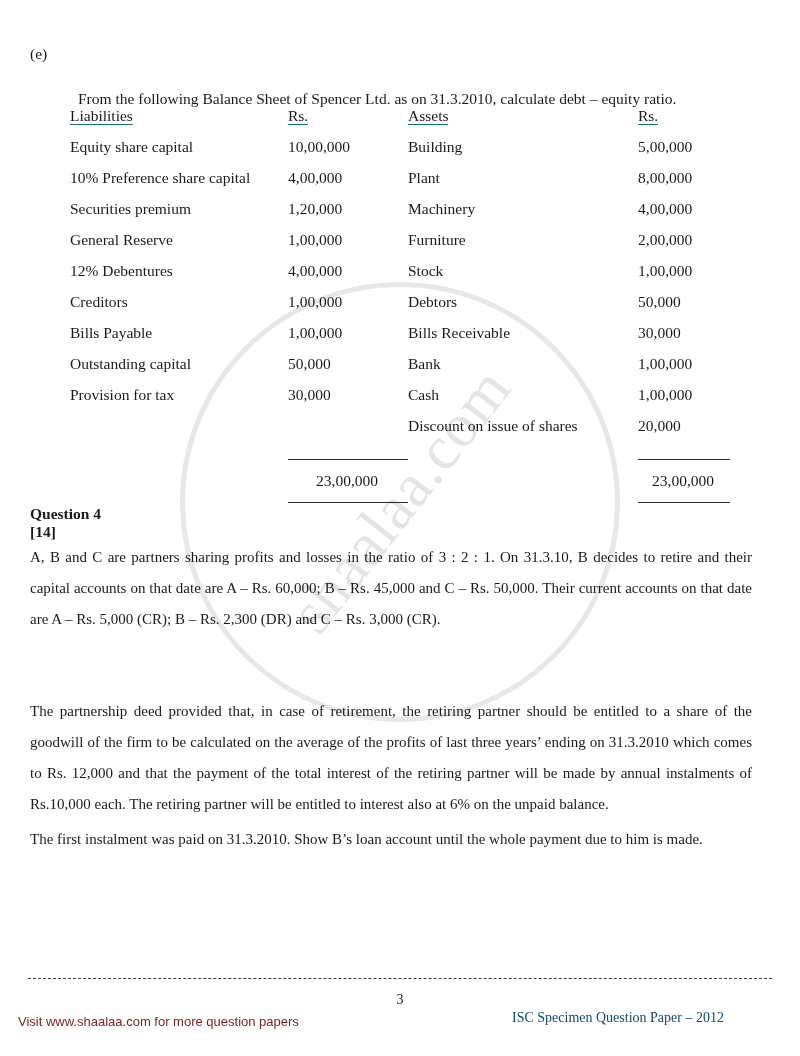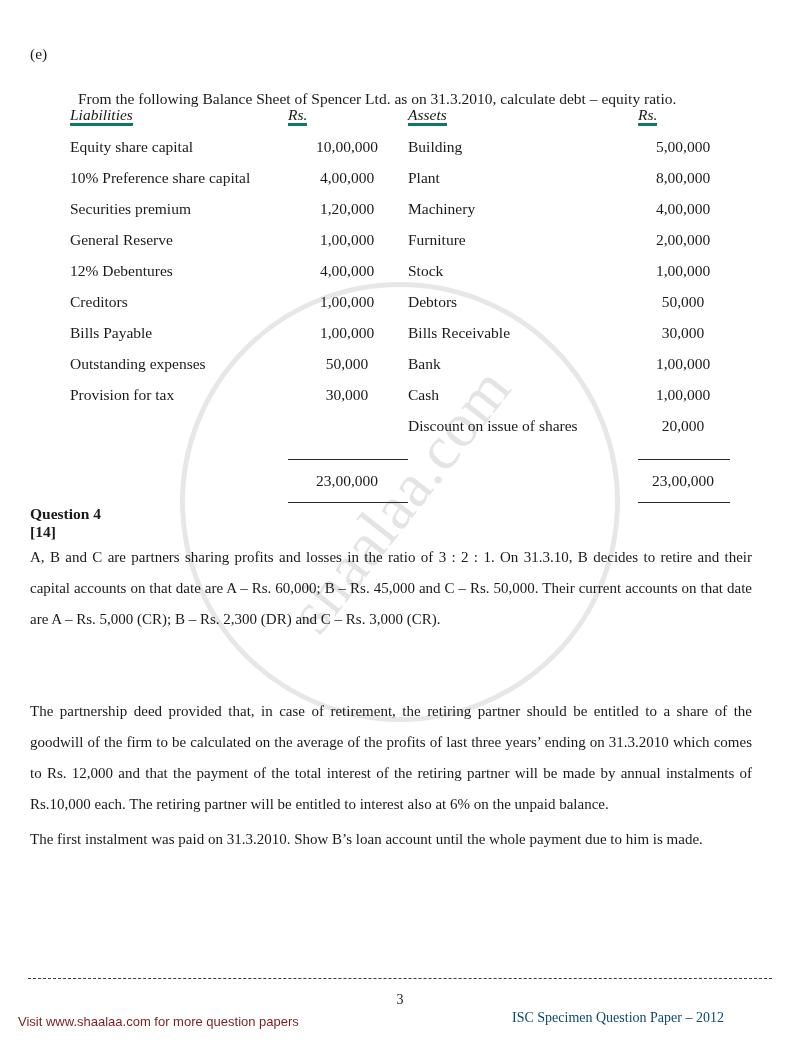--- a/index.html
+++ b/index.html
@@ -100,26 +100,25 @@
     height: 31px;
     vertical-align: middle;
     font-weight: normal;
     font-size: 15.5px;
     text-align: left;
     white-space: nowrap;
   }
   .bsheet th span.hdr,
   .bsheet td span.hdr {
     display: inline-block;
-    border-bottom: 3px solid #0f766e;
+    border-bottom: 1px solid #0f766e;
     padding-bottom: 0px;
     line-height: 17px;
-    font-style: italic;
-  }
-  .bsheet .amt { text-align: center; padding-right: 2px; }
+  }
+  .bsheet .amt { text-align: left; padding-right: 2px; }
   .bsheet .amt-hdr { text-align: left; padding-right: 2px; }
 
   .totalrow td {
     height: 36px;
   }
   .totalrow .amt {
     border-top: 1.5px solid #2a2a2a;
     border-bottom: 1.5px solid #2a2a2a;
     padding-top: 3px;
     padding-bottom: 3px;
@@ -254,21 +253,21 @@
               <td>Debtors</td>
               <td class="amt">50,000</td>
             </tr>
             <tr>
               <td>Bills Payable</td>
               <td class="amt">1,00,000</td>
               <td>Bills Receivable</td>
               <td class="amt">30,000</td>
             </tr>
             <tr>
-              <td>Outstanding expenses</td>
+              <td>Outstanding capital</td>
               <td class="amt">50,000</td>
               <td>Bank</td>
               <td class="amt">1,00,000</td>
             </tr>
             <tr>
               <td>Provision for tax</td>
               <td class="amt">30,000</td>
               <td>Cash</td>
               <td class="amt">1,00,000</td>
             </tr>

